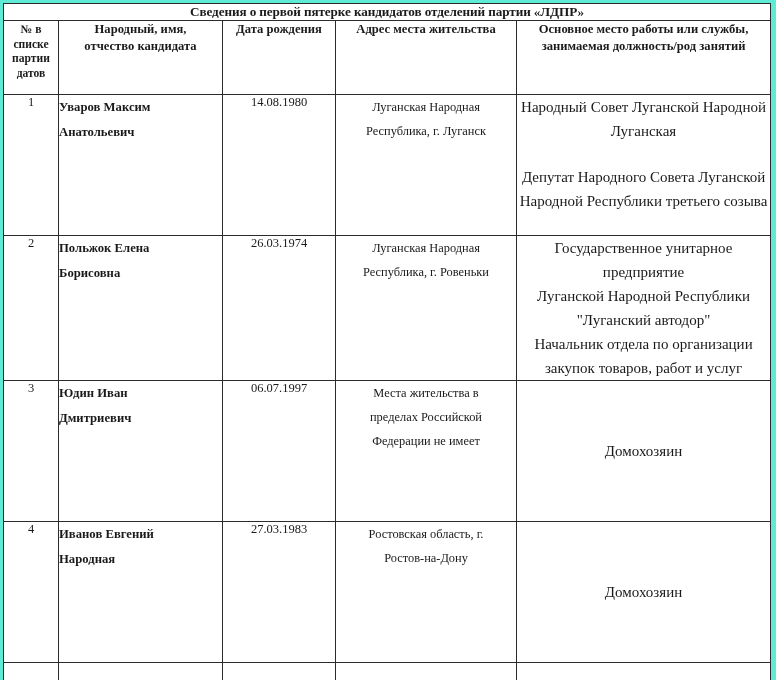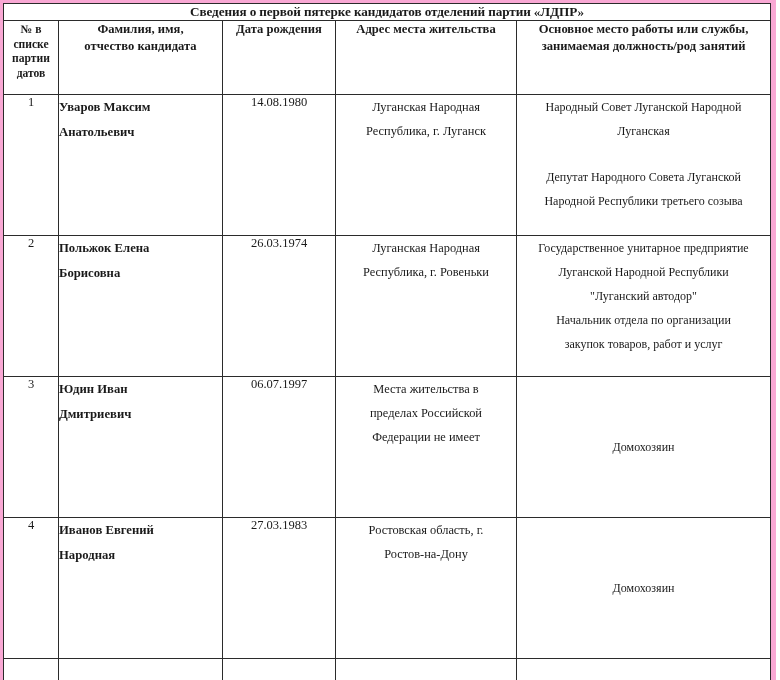--- a/index.html
+++ b/index.html
@@ -12,21 +12,21 @@
     height: 680px;
     overflow: hidden;
     font-family: "Liberation Serif", "DejaVu Serif", serif;
     color: #1a1a1a;
   }
 
   .page {
     position: relative;
     width: 776px;
     height: 680px;
-    background: #f9a8d4;
+    background: #5eead4;
   }
 
   table.doc-table {
     position: absolute;
     left: 3px;
     top: 3px;
     width: 767px;
     border-collapse: collapse;
     table-layout: fixed;
   }
@@ -106,21 +106,21 @@
     font-size: 12.4px;
     line-height: 24px;
     padding: 34px 14px 0 14px;
     margin-top: 36px;
   }
   .cell-addr .ln { display: block; }
 
   .cell-work {
     text-align: center;
     vertical-align: top;
-    font-size: 12px;
+    font-size: 15px;
     line-height: 24px;
     padding: 12px 10px 0 10px;
   }
   .cell-work .ln { display: block; }
   .cell-work .gap { display: block; height: 22px; }
   .cell-work.mid {
     vertical-align: middle;
     padding-top: 0;
   }
 
@@ -148,21 +148,21 @@
       </tr>
 
       <tr>
         <td class="head-cell num">
           <span class="ln">№ в</span>
           <span class="ln">списке</span>
           <span class="ln">партии</span>
           <span class="ln">датов</span>
         </td>
         <td class="head-cell">
-          <span class="ln">Фамилия, имя,</span>
+          <span class="ln">Народный, имя,</span>
           <span class="ln">отчество кандидата</span>
         </td>
         <td class="head-cell">
           <span class="ln">Дата рождения</span>
         </td>
         <td class="head-cell">
           <span class="ln">Адрес места жительства</span>
         </td>
         <td class="head-cell">
           <span class="ln">Основное место работы или службы,</span>

